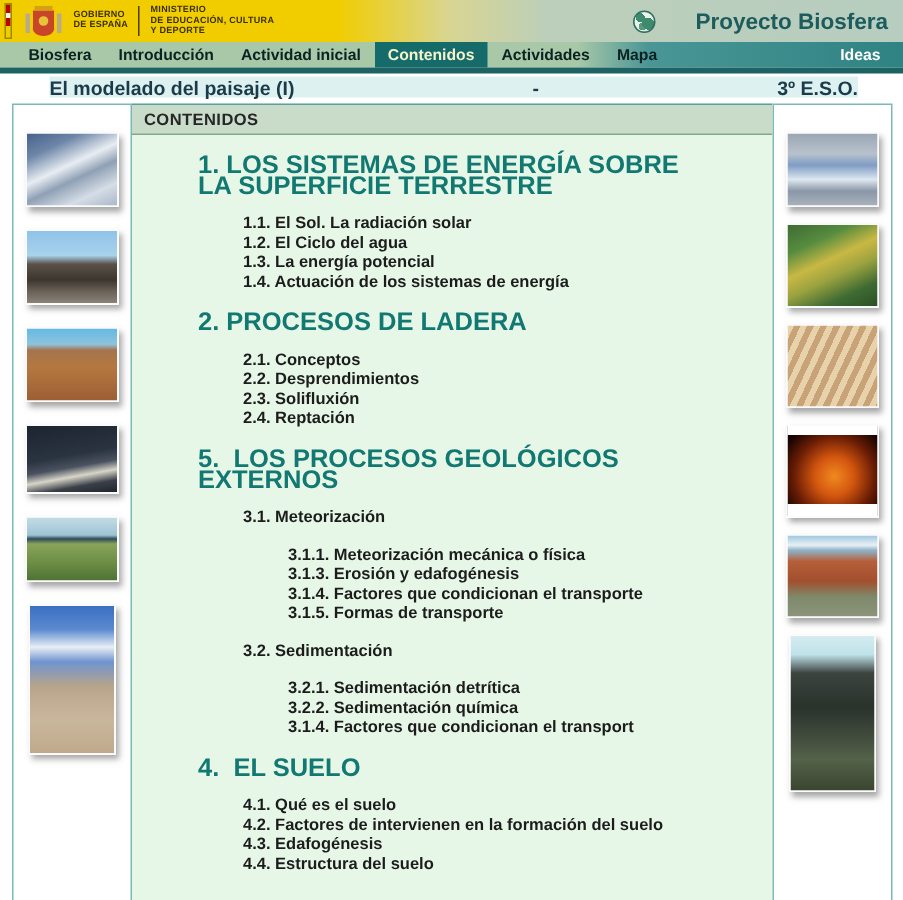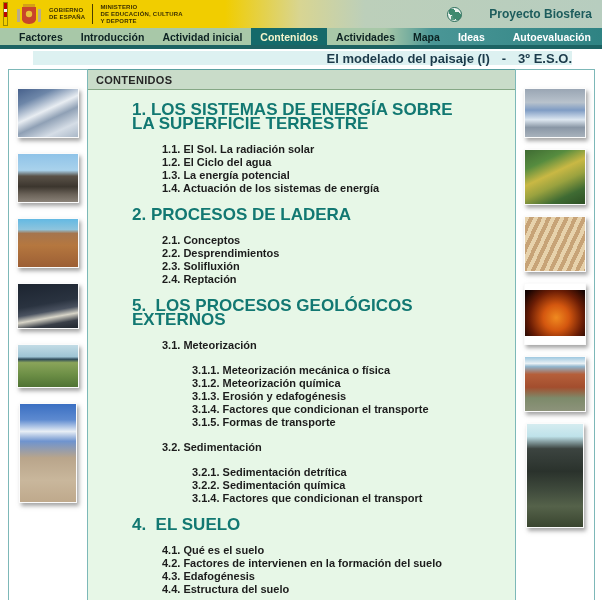--- a/index.html
+++ b/index.html
@@ -16,36 +16,36 @@
   .gov { margin-left:7px; font-size:6px; font-weight:bold; color:#3b3000; line-height:7px; letter-spacing:.2px; }
   .banner-divider { width:1px; height:20px; background:#4a3c00; margin:0 7px; }
   .ministry { font-size:6px; font-weight:bold; color:#3b3000; line-height:7px; letter-spacing:.2px; }
   .brand { margin-left:auto; display:flex; align-items:center; gap:6px; padding-right:10px; cursor:pointer; }
   .globe { width:15px; height:15px; border-radius:50%; border:1px solid #2e6e5e; display:inline-block;
     background:
       radial-gradient(circle at 30% 30%, #3e8a6e 0 3px, rgba(0,0,0,0) 3px),
       radial-gradient(circle at 70% 60%, #3e8a6e 0 4px, rgba(0,0,0,0) 4px),
       radial-gradient(circle at 40% 75%, #57987e 0 2.5px, rgba(0,0,0,0) 2.5px),
       radial-gradient(circle at 40% 40%, #e9f3ec 0 60%, #9cc4ae 100%); }
-  .brand-label { font-size:12px; font-weight:bold; color:#1d5c5c;padding-left:21px; }
+  .brand-label { font-size:15px; font-weight:bold; color:#1d5c5c;padding-left:21px; }
 
   
   .nav { height:17px; display:flex; align-items:stretch;
     background:linear-gradient(90deg,#a8c8a8 0,#a8c8a8 385px,#4a9696 432px,#2f8383 100%); }
   .nav-left { display:flex; align-items:stretch; padding-left:10px; }
   .nav-right { margin-left:auto; display:flex; align-items:stretch; gap:10px; padding-right:6px; }
   .tab { font-size:10.5px; font-weight:bold; color:#0c2222; padding:3px 9px 0 9px; cursor:pointer; white-space:nowrap; }
   .tab-selected { background:#156a6a; color:#f4f4cc; }
   .tab-dark { color:#ffffff; }
   .nav-rule { height:4px; background:#1d6363; }
 
   
   .title-zone { height:18px; background:#ffffff; }
   .title-bar { height:14px; margin:2px 30px 2px 33px; background:#ddf1f1;
-    display:flex; align-items:center; justify-content:flex-end; gap:12px;
+    display:flex; align-items:center; justify-content:space-between; gap:12px;
     font-size:13px; font-weight:bold; color:#1b3a4a; }
 
   
   .cols { display:flex; height:533px; padding-left:8px; background:#fff; }
   .col-side { width:80px; background:#ffffff; border:1px solid #7db8b8; padding-top:18px;
     display:flex; flex-direction:column; align-items:center; }
   .col-center { width:427px; background:#e7f7e7; border:1px solid #58a0a0; border-left:none; border-right:none; overflow:hidden; }
   .cont-head { height:20px; line-height:20px; background:#c9dcc9; border-bottom:1px solid #86a886;
     font-size:11px; font-weight:bold; color:#262626; padding-left:8px; letter-spacing:.3px; }
 
@@ -119,30 +119,29 @@
       <div>Y DEPORTE</div>
     </div>
     <div class="brand">
       <span class="globe"></span>
       <span class="brand-label">Proyecto Biosfera</span>
     </div>
   </div>
 
   <div class="nav">
     <div class="nav-left">
-        <div class="tab">Factores</div>
+        <div class="tab">Biosfera</div>
         <div class="tab">Introducción</div>
         <div class="tab">Actividad inicial</div>
         <div class="tab tab-selected">Contenidos</div>
         <div class="tab">Actividades</div>
         <div class="tab">Mapa</div>
       </div>
     <div class="nav-right">
         <div class="tab tab-dark">Ideas</div>
-        <div class="tab tab-dark">Autoevaluación</div>
       </div>
   </div>
   <div class="nav-rule"></div>
 
   <div class="title-zone">
     <div class="title-bar">
       <span>El modelado del paisaje (I)</span>
       <span>-</span>
       <span>3º E.S.O.</span>
     </div>
@@ -176,21 +175,20 @@
               <div class="toc-item">2.2. Desprendimientos</div>
               <div class="toc-item">2.3. Solifluxión</div>
               <div class="toc-item">2.4. Reptación</div>
             </div>
           </div>
           <div class="sec">
             <div class="sec-title">5.  LOS PROCESOS GEOLÓGICOS EXTERNOS</div>
             <div class="sub-title">3.1. Meteorización</div>
             <div class="lvl3">
               <div class="toc-item">3.1.1. Meteorización mecánica o física</div>
-              <div class="toc-item">3.1.2. Meteorización química</div>
               <div class="toc-item">3.1.3. Erosión y edafogénesis</div>
               <div class="toc-item">3.1.4. Factores que condicionan el transporte</div>
               <div class="toc-item">3.1.5. Formas de transporte</div>
             </div>
             <div class="sub-title">3.2. Sedimentación</div>
             <div class="lvl3">
               <div class="toc-item">3.2.1. Sedimentación detrítica</div>
               <div class="toc-item">3.2.2. Sedimentación química</div>
               <div class="toc-item">3.1.4. Factores que condicionan el transport</div>
             </div>

